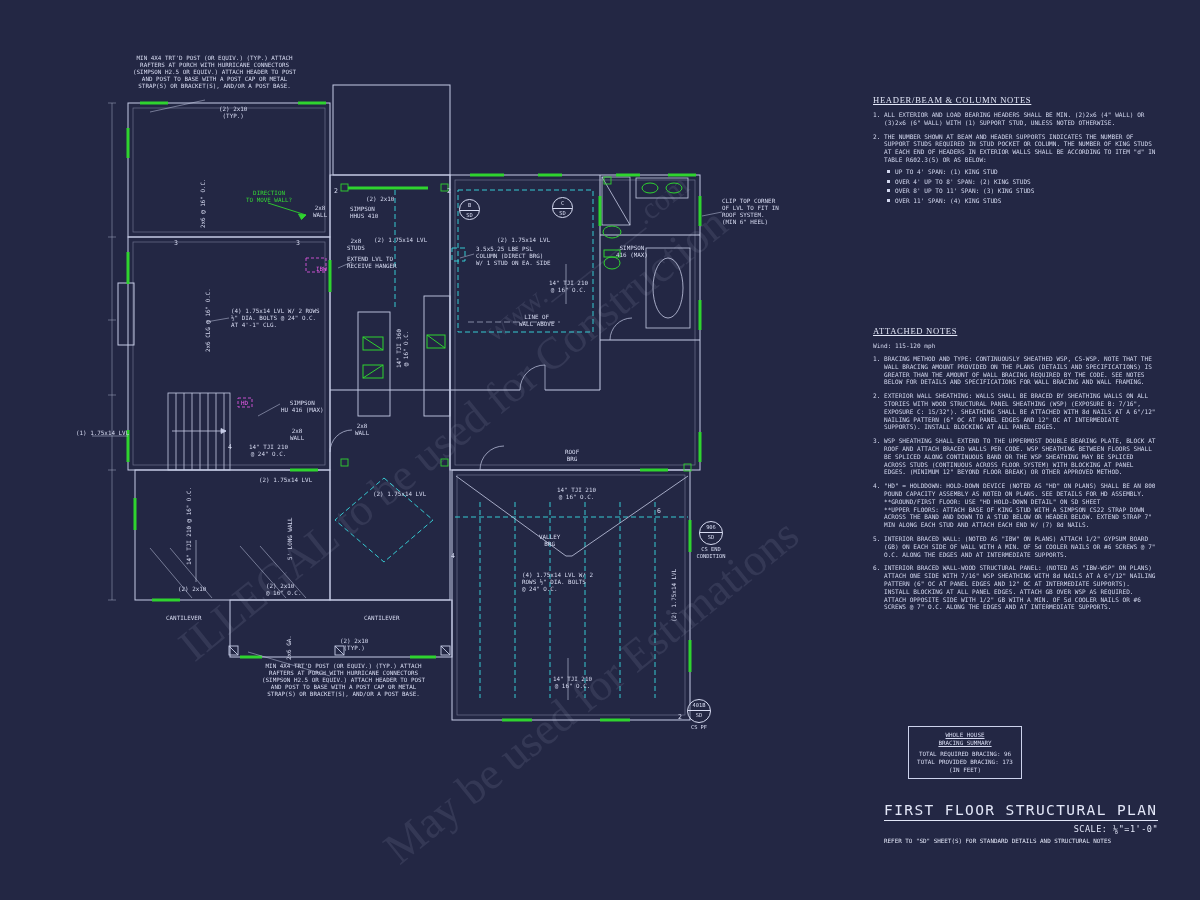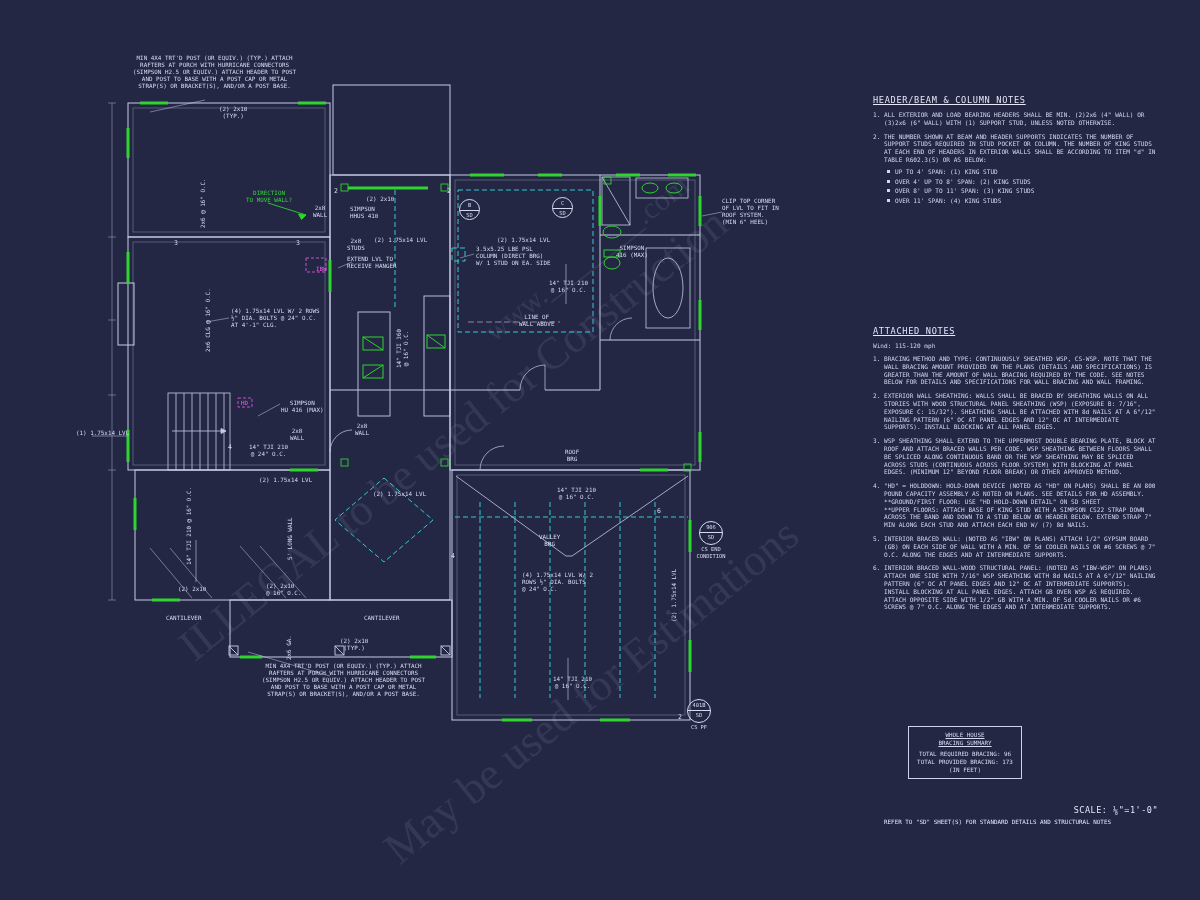--- a/index.html
+++ b/index.html
@@ -23,21 +23,21 @@
            text-align:center;font-size:5.4px;line-height:1;background:rgba(35,39,68,.4);}
   .callout .top{display:block;border-bottom:1px solid #d8dcf2;padding:3px 1px 2px;}
   .callout .bot{display:block;padding:2px 1px 2px;}
   .callout .sub{position:absolute;top:calc(100% + 2px);left:50%;transform:translateX(-50%);
                 white-space:pre;font-size:5.4px;text-align:center;line-height:1.3;}
   
   .notes-sec{position:absolute;width:284px;color:#d3d8ef;}
   .sec-header{left:873px;top:95px;}
   .sec-framing{left:873px;top:326px;}
   h2.note-title{font-size:8.6px;letter-spacing:.7px;margin:0 0 6px;color:#e4e8f8;
-                text-decoration:underline;font-weight:normal;}
+                text-decoration:underline;font-weight:normal;font-family:Liberation Serif, serif;}
   .wind{font-size:6.1px;margin:0 0 6px;}
   .note-ol{list-style:none;counter-reset:n;margin:0;padding:0;}
   .note-ol>li{counter-increment:n;position:relative;padding-left:11px;margin:0 0 6px;
               font-size:6.1px;line-height:1.28;}
   .note-ol>li::before{content:counter(n) ".";position:absolute;left:0;top:0;}
   .note-text{white-space:pre-line;display:block;}
   .kingstuds{list-style:none;margin:3px 0 0 3px;padding:0;}
   .kingstuds li{font-size:6.1px;line-height:1.6;padding-left:8px;position:relative;}
   .kingstuds li::before{content:"";position:absolute;left:0;top:3px;width:3px;height:3px;
                         background:#d3d8ef;}
@@ -389,17 +389,18 @@
 
   <div class="sumbox">
     <span class="t">WHOLE HOUSE</span>
     <span class="t">BRACING SUMMARY</span>
     <span style="display:block;margin-top:2px;">TOTAL REQUIRED BRACING: 96</span>
     <span style="display:block;">TOTAL PROVIDED BRACING: 173</span>
     <span style="display:block;">(IN FEET)</span>
   </div>
 
   <div class="titleblock">
+    <div class="tb-title">FIRST FLOOR STRUCTURAL PLAN</div>
     <div class="tb-scale">SCALE: ⅛"=1'-0"</div>
     <div class="tb-note">REFER TO "SD" SHEET(S) FOR STANDARD DETAILS AND STRUCTURAL NOTES</div>
   </div>
 
 </div>
 
 </body></html>

